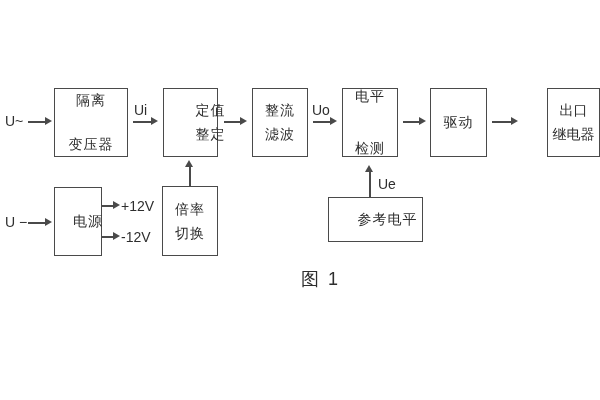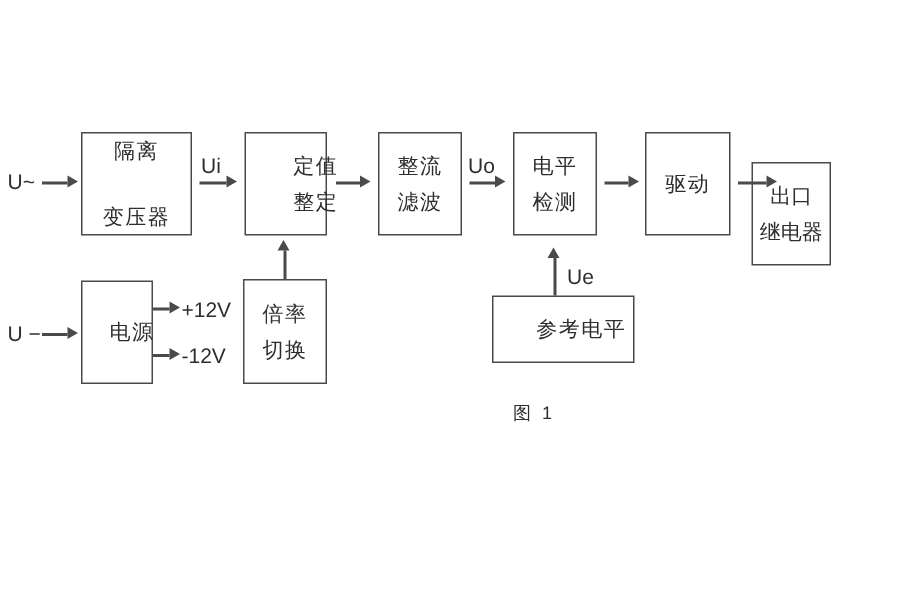--- a/index.html
+++ b/index.html
@@ -61,23 +61,22 @@
   .varrow::after {
     content: '';
     position: absolute;
     top: -7px; left: -4px;
     border-bottom: 7px solid var(--color-line);
     border-left: 4.5px solid transparent;
     border-right: 4.5px solid transparent;
   }
   .caption {
     position: absolute;
-    font-size: 12px;
+    font-size: 18px;
     letter-spacing: 2px;
-    margin-left: 41px;
   }
 </style>
 </head>
 <body>
 
 <div class="canvas">
 
   <span class="lbl" style="left:5px; top:113px;">U~</span>
   <span class="lbl" style="left:5px; top:214px;">U −</span>
 
@@ -89,30 +88,30 @@
   <div class="box" style="left:163px; top:88px; width:55px; height:69px;padding-left:40px;">
     <span>定值</span>
     <span>整定</span>
   </div>
 
   <div class="box" style="left:252px; top:88px; width:56px; height:69px;">
     <span>整流</span>
     <span>滤波</span>
   </div>
 
-  <div class="box" style="left:342px; top:88px; width:56px; height:69px;">
+  <div class="box" style="left:342px; top:88px; width:56px; height:69px;justify-content:space-between;">
     <span>电平</span>
     <span>检测</span>
   </div>
 
   <div class="box" style="left:430px; top:88px; width:57px; height:69px;">
     <span>驱动</span>
   </div>
 
-  <div class="box" style="left:501px; top:88px; width:53px; height:69px; letter-spacing:0;margin-top:20px;">
+  <div class="box" style="left:547px; top:88px; width:53px; height:69px; letter-spacing:0;">
     <span>出口</span>
     <span>继电器</span>
   </div>
 
   <div class="box" style="left:54px; top:187px; width:48px; height:69px;padding-left:20px;">
     <span>电源</span>
   </div>
 
   <div class="box" style="left:162px; top:186px; width:56px; height:70px;">
     <span>倍率</span>

